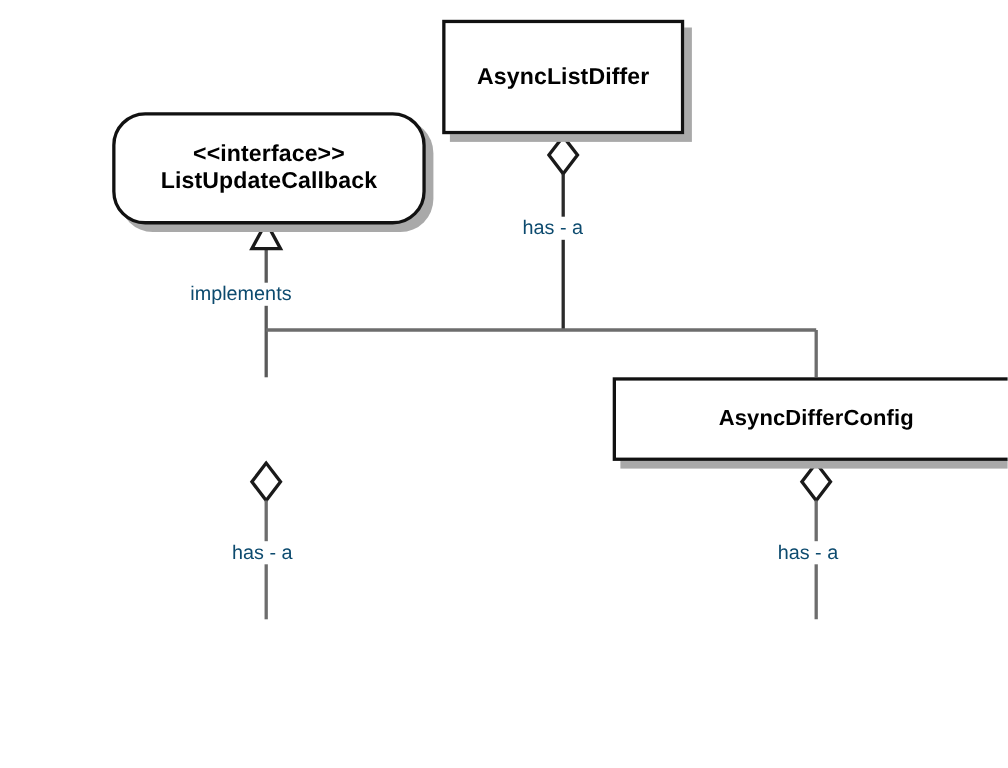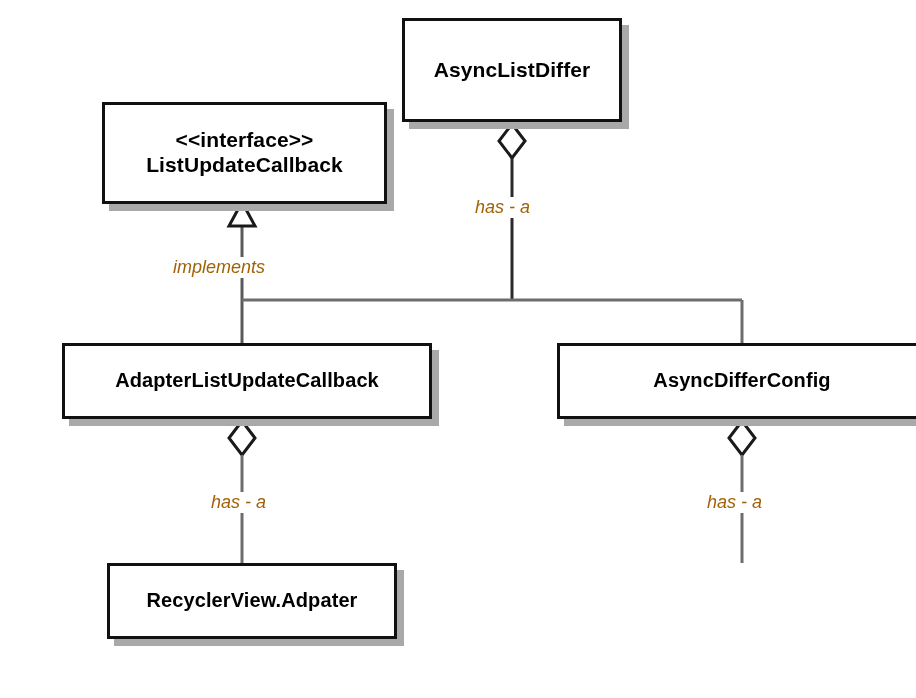--- a/index.html
+++ b/index.html
@@ -42,26 +42,25 @@
     color: #000000;
     line-height: 1.18;
     letter-spacing: 0.1px;
     white-space: pre-line;
   }
   .size-lg .box-title { font-size: 21px; }
   .size-md .box-title { font-size: 20px; }
   .edge-label {
     position: absolute;
     font-size: 18px;
-    color: #a16207;
+    color: #0c4a6e;
     white-space: nowrap;
     background: #ffffff;
     padding: 0 3px;
     z-index: 3;
-    font-style: italic;
   }
 </style>
 </head>
 <body>
 
 <div id="diagram-root">
 
   <svg id="edge-layer" viewBox="0 0 916 698" width="916" height="698" xmlns="http://www.w3.org/2000/svg">
 
     <g>
@@ -84,36 +83,30 @@
     <g>
       <polygon points="700,421 687,438 700,455 713,438" fill="#ffffff" stroke="#1a1a1a" stroke-width="3" stroke-linejoin="miter"></polygon>
       <line x1="700" y1="455" x2="700" y2="563" stroke="#6d6d6d" stroke-width="3"></line>
     </g>
   </svg>
 
   <div class="uml-box size-lg" style="left:360px; top:18px; width:220px; height:104px;">
     <span class="box-title">AsyncListDiffer</span>
   </div>
 
-  <div class="uml-box size-lg" style="left:60px; top:102px; width:285px; height:102px;">
+  <div class="uml-box size-lg" style="left:60px; top:102px; width:285px; height:102px;border-radius:30px;">
     <span class="box-title">&lt;&lt;interface&gt;&gt;
 ListUpdateCallback</span>
   </div>
 
-  <div class="uml-box size-md" style="left:20px; top:343px; width:370px; height:76px;">
-    <span class="box-title">AdapterListUpdateCallback</span>
-  </div>
 
   <div class="uml-box size-md" style="left:515px; top:343px; width:370px; height:76px;">
     <span class="box-title">AsyncDifferConfig</span>
   </div>
 
-  <div class="uml-box size-md" style="left:65px; top:563px; width:290px; height:76px;">
-    <span class="box-title">RecyclerView.Adpater</span>
-  </div>
 
 
   <span class="edge-label" style="left:128px; top:257px;">implements</span>
 
   <span class="edge-label" style="left:430px; top:197px;">has - a</span>
 
   <span class="edge-label" style="left:166px; top:492px;">has - a</span>
 
   <span class="edge-label" style="left:662px; top:492px;">has - a</span>
 

